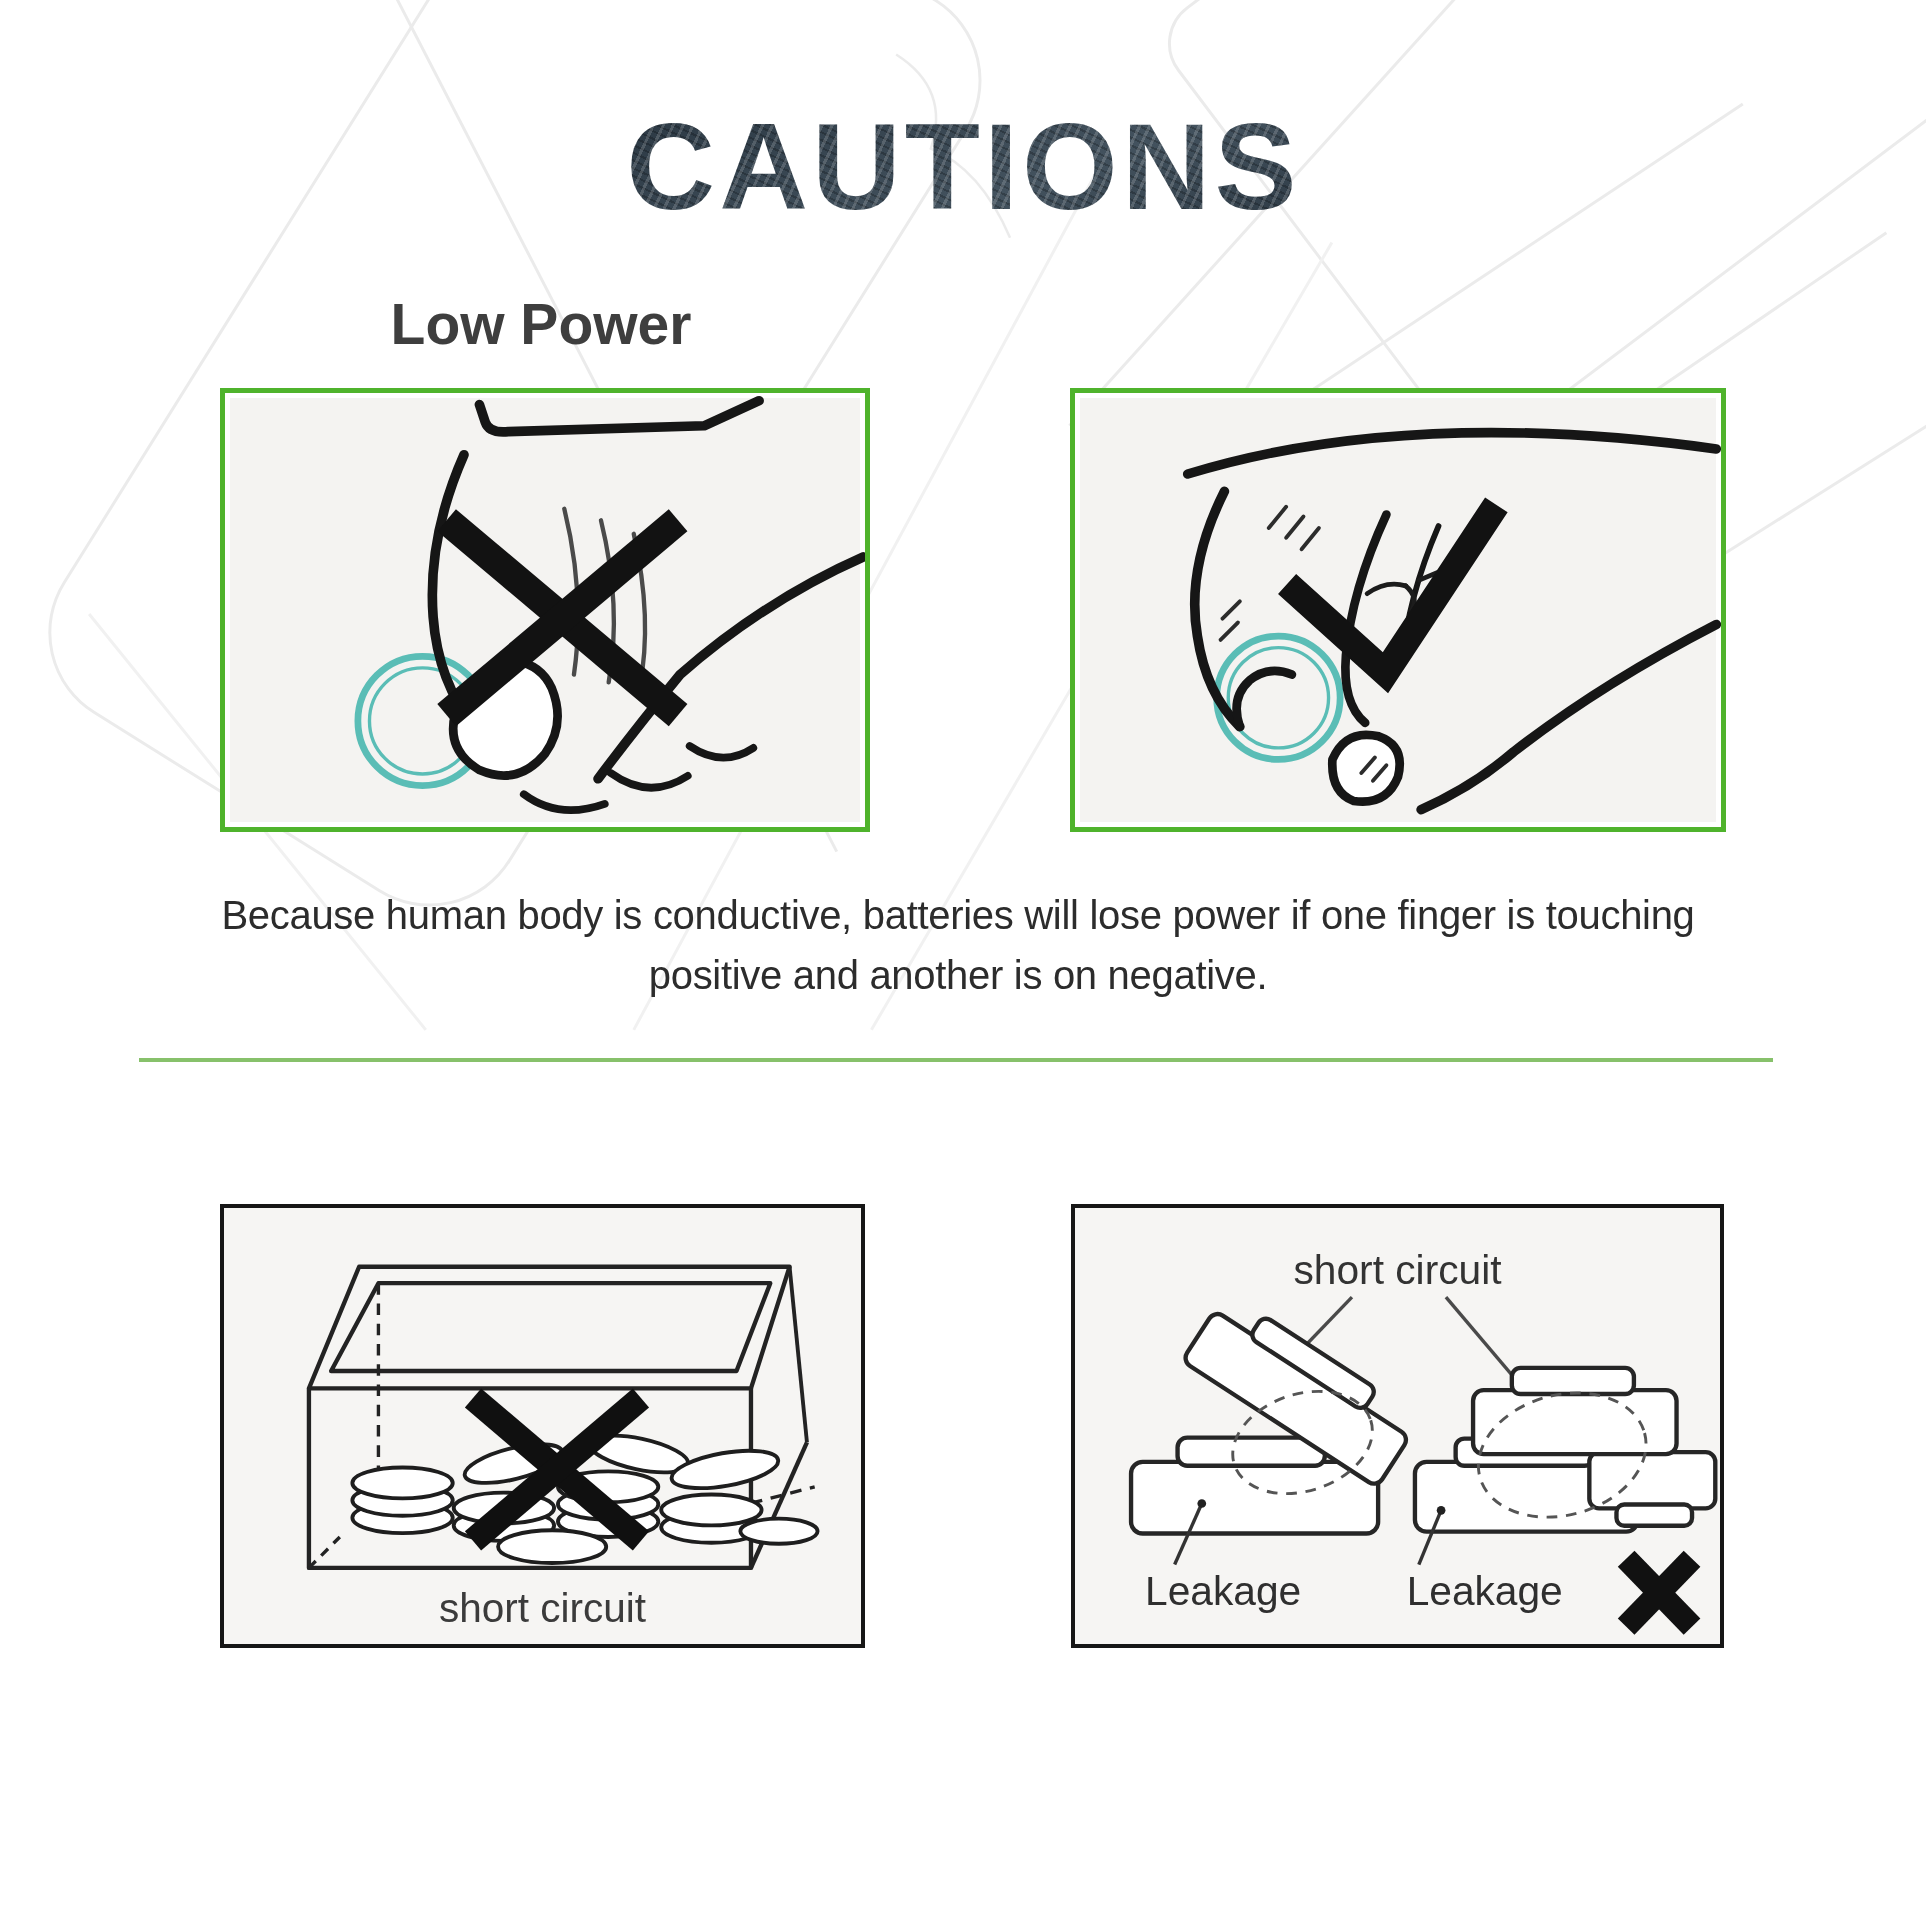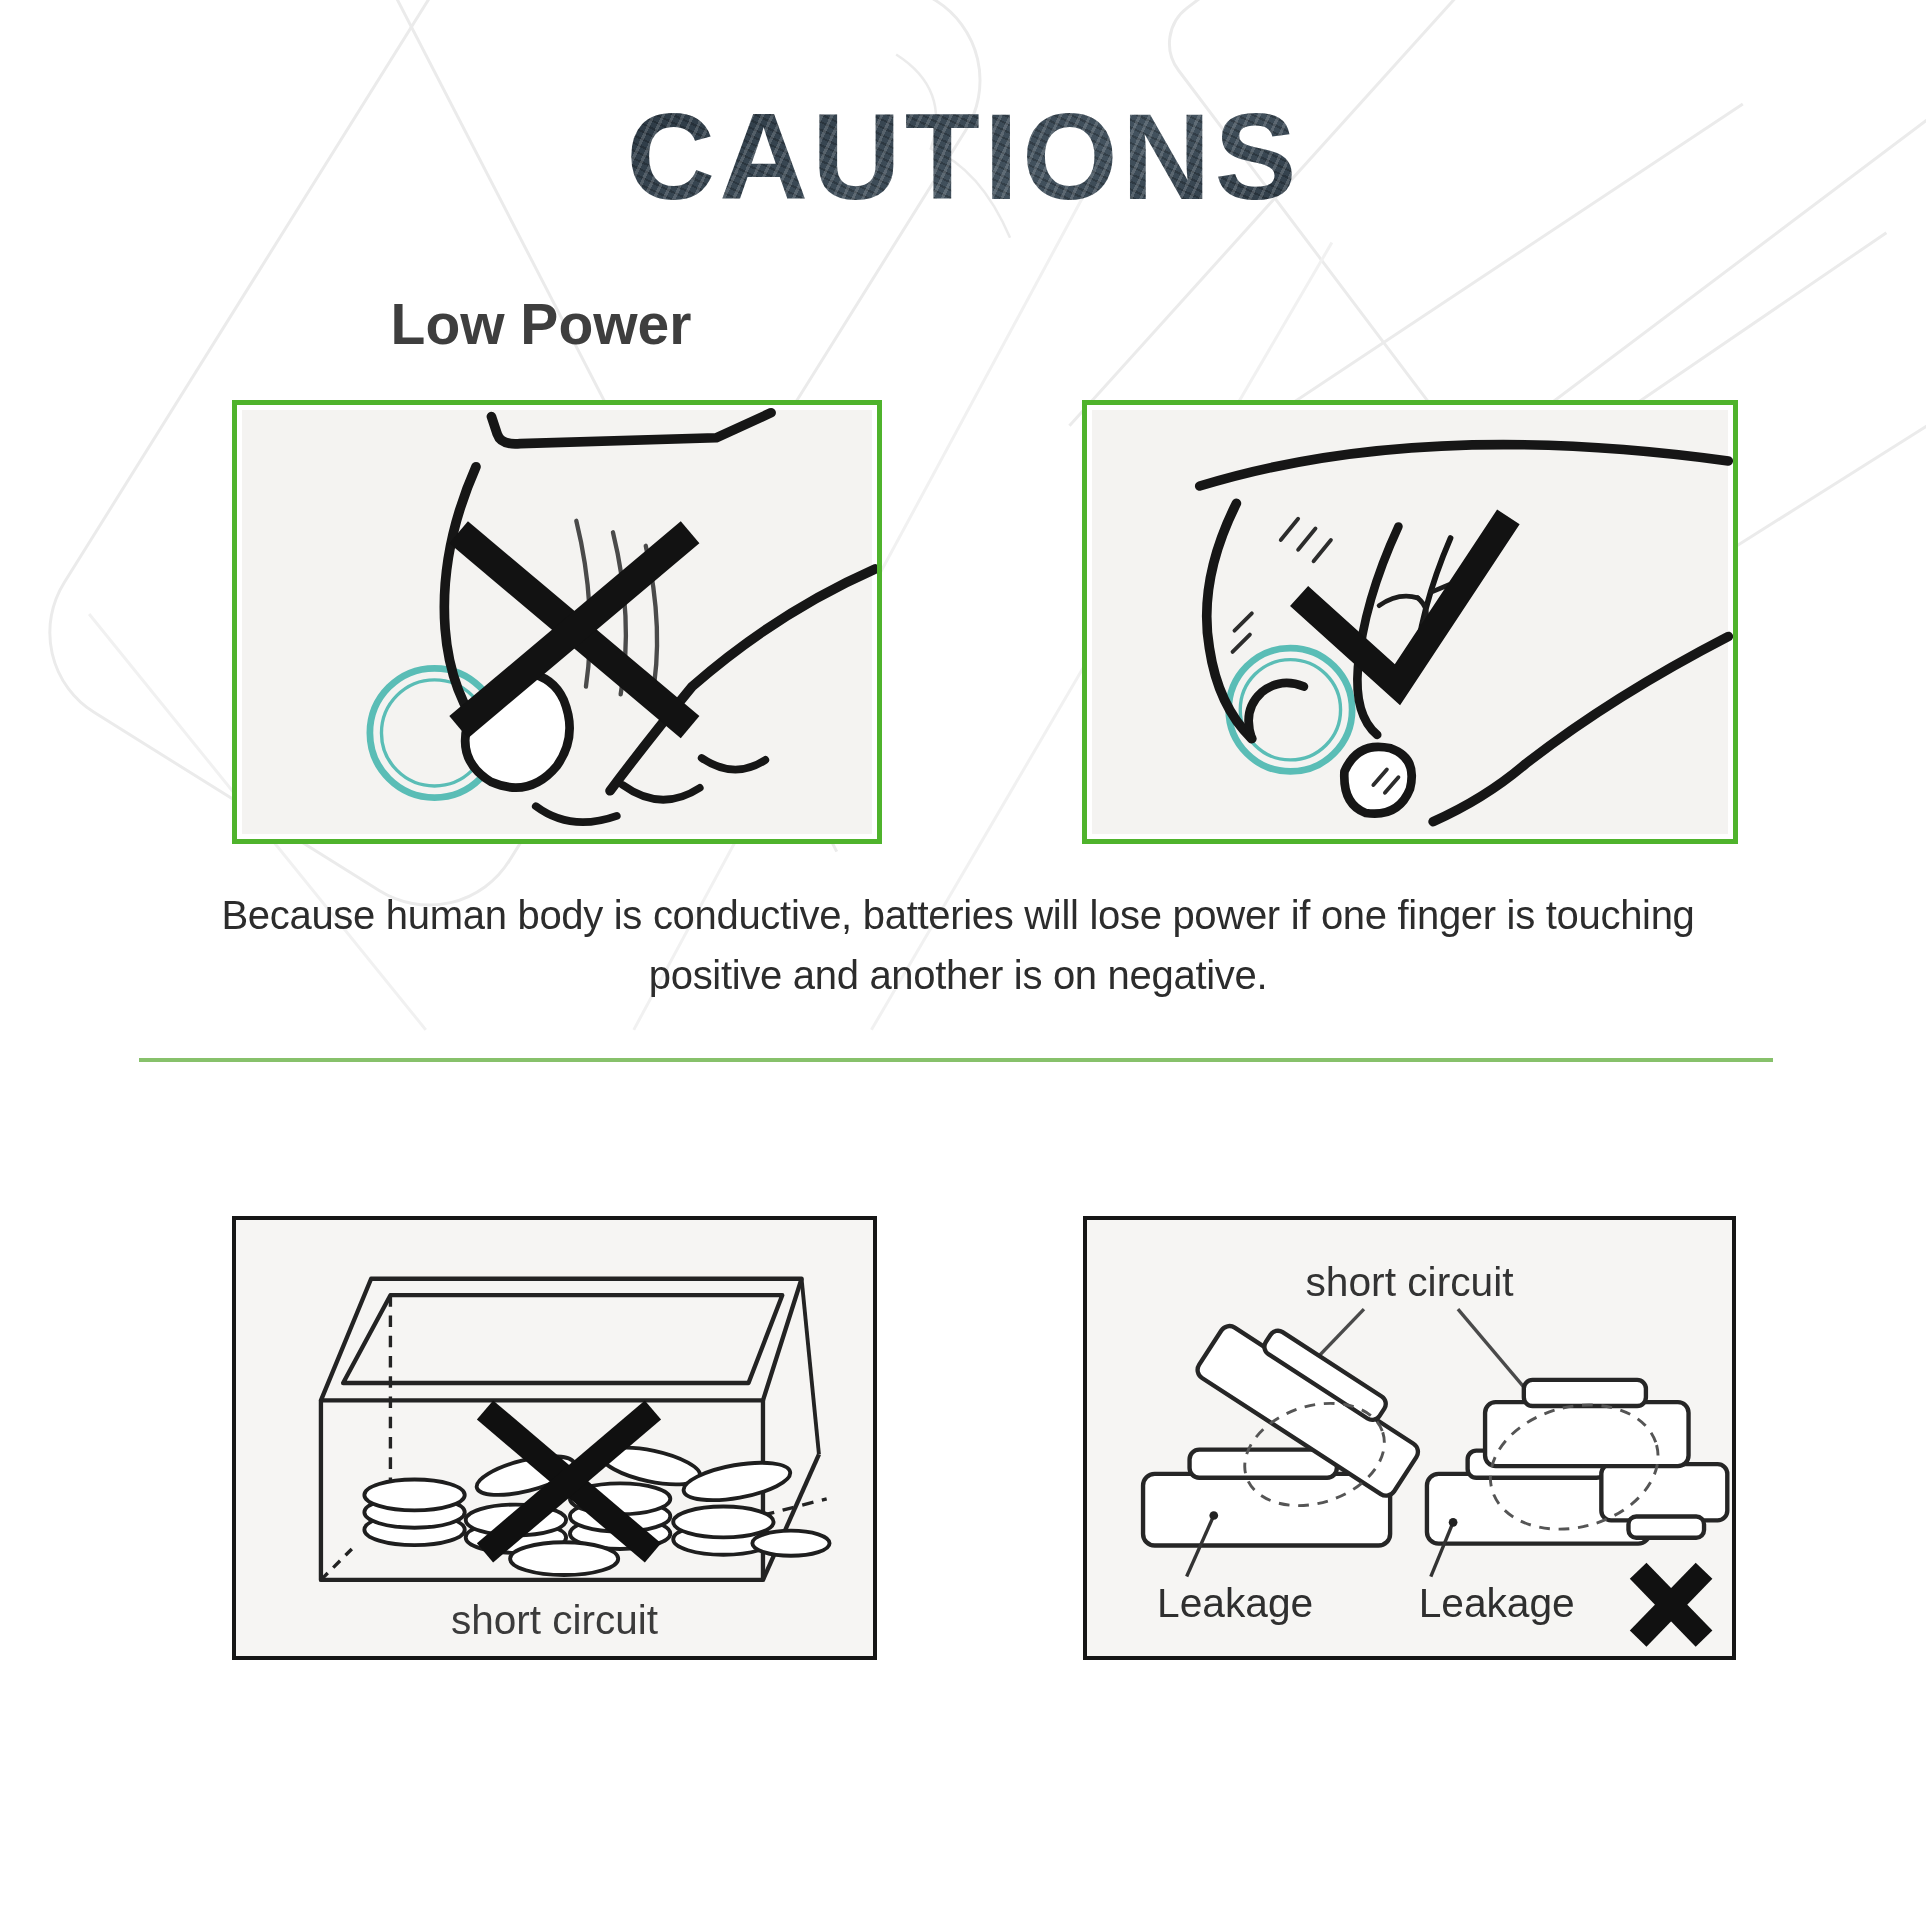--- a/index.html
+++ b/index.html
@@ -2,38 +2,38 @@
 <html><head>
 <meta charset="utf-8">
 <style>
   html,body{margin:0;padding:0;background:#ffffff;}
   #canvas{
     position:relative;width:1927px;height:1927px;overflow:hidden;background:#ffffff;
     font-family:"Liberation Sans",sans-serif;color:#2d2d2d;
   }
   .bg-sketch{position:absolute;left:0;top:0;width:1927px;height:1927px;z-index:0;}
   .title{
-    position:absolute;z-index:1;top:86px;left:0;width:1927px;margin:0;
+    position:absolute;z-index:1;top:96px;left:0;width:1927px;margin:0;
     text-align:center;font-size:123px;font-weight:800;letter-spacing:4px;
     color:#2f3d49;
     background-image:
       repeating-linear-gradient(115deg, rgba(255,255,255,.16) 0 3px, rgba(255,255,255,0) 3px 9px),
       repeating-linear-gradient(25deg, rgba(0,0,0,.22) 0 2px, rgba(0,0,0,0) 2px 7px),
       linear-gradient(160deg,#4a5a66 0%,#2c3944 30%,#43525e 55%,#202b35 82%,#3a4854 100%);
   }
   @supports ((-webkit-background-clip:text) or (background-clip:text)){
     .title{-webkit-background-clip:text;background-clip:text;color:transparent;}
   }
   .col-heading{
     position:absolute;z-index:1;top:291px;font-size:57px;font-weight:700;color:#3e3e3e;
     text-align:center;letter-spacing:0px;
   }
   .col-heading.left{left:216px;width:650px;}
   .col-heading.right{left:1066px;width:656px;}
-  figure.fig{margin:16px;position:absolute;z-index:1;box-sizing:border-box;}
+  figure.fig{margin:4px;position:absolute;z-index:1;box-sizing:border-box;}
   .fig-top{top:384px;height:444px;background:#f4f3f1;border:5px solid #4fb32c;box-shadow:inset 0 0 0 5px #ffffff;}
   .fig-top.fleft{left:216px;width:650px;}
   .fig-top.fright{left:1066px;width:656px;}
   .fig-bottom{top:1200px;height:444px;background:#f6f5f3;border:4px solid #161616;}
   .fig-bottom.fleft{left:216px;width:645px;}
   .fig-bottom.fright{left:1067px;width:653px;}
   figure.fig svg{display:block;width:100%;height:100%;}
   .para{
     position:absolute;z-index:1;left:166px;width:1584px;margin:0;
     font-size:40px;line-height:1.5;color:#2c2c2c;text-align:center;letter-spacing:-0.3px;

